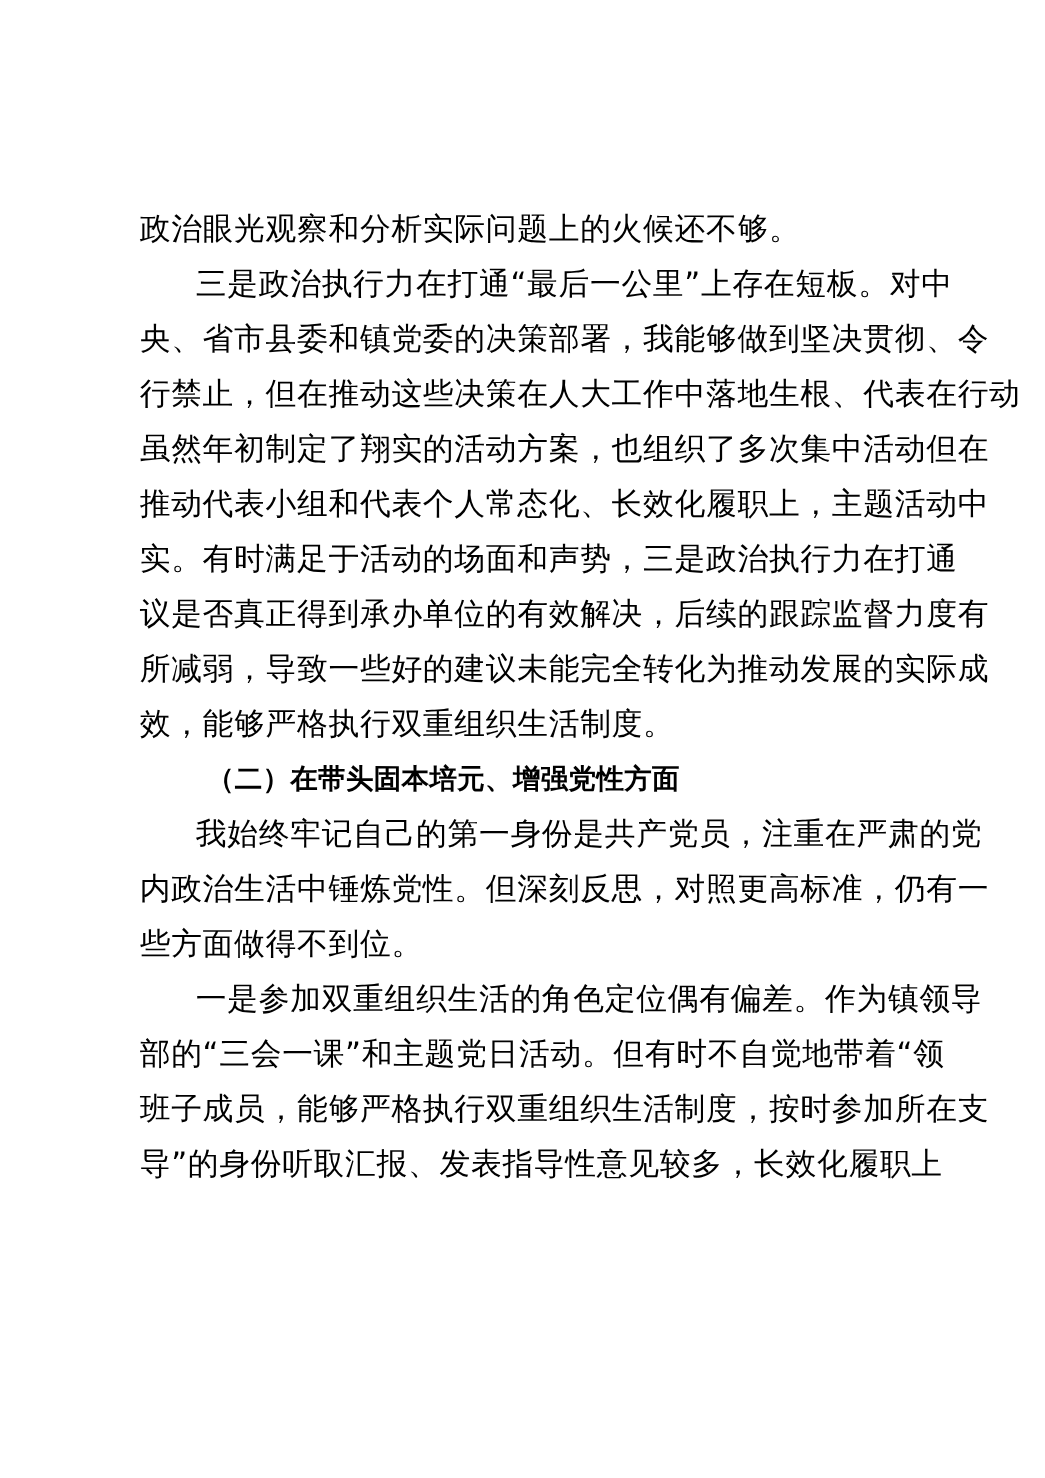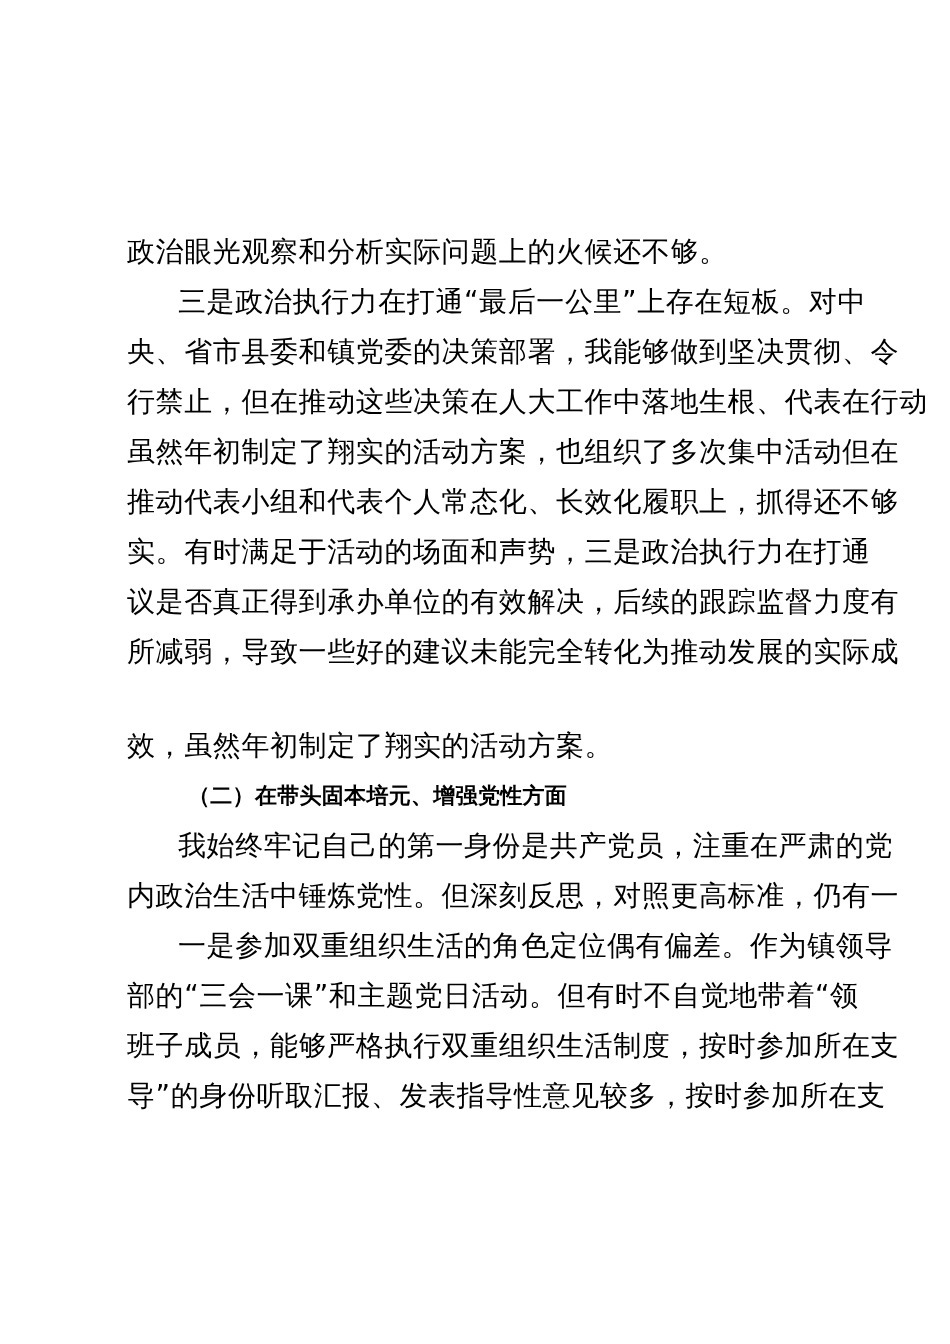--- a/index.html
+++ b/index.html
@@ -26,54 +26,54 @@
       line-height: 50px;
       font-size: 28px;
       white-space: nowrap;
       letter-spacing: 0.6px;
       text-align: justify;
       text-align-last: justify;
       overflow: visible;
     }
     .line.last {
       text-align-last: left;
-      margin-top: 44px;
     }
     .line.indent {
       padding-left: 51px;
     }
     .heading {
       height: 50px;
       line-height: 50px;
-      font-size: 22px;
+      font-size: 25px;
       font-weight: bold;
       white-space: nowrap;
       padding-left: 61px;
       letter-spacing: 0.3px;
     }
   </style>
 </head>
 <body>
 
 <div class="page">
 
   <div class="line last">政治眼光观察和分析实际问题上的火候还不够。</div>
 
   <div class="line indent">三是政治执行力在打通“最后一公里”上存在短板。对中</div>
   <div class="line">央、省市县委和镇党委的决策部署，我能够做到坚决贯彻、令</div>
   <div class="line">行禁止，但在推动这些决策在人大工作中落地生根、代表在行动</div>
   <div class="line">虽然年初制定了翔实的活动方案，也组织了多次集中活动但在</div>
-  <div class="line">推动代表小组和代表个人常态化、长效化履职上，抓得还不够</div>
+  <div class="line">推动代表小组和代表个人常态化、长效化履职上，主题活动中</div>
   <div class="line">实。有时满足于活动的场面和声势，三是政治执行力在打通</div>
   <div class="line">议是否真正得到承办单位的有效解决，后续的跟踪监督力度有</div>
   <div class="line">所减弱，导致一些好的建议未能完全转化为推动发展的实际成</div>
-  <div class="line last">效，虽然年初制定了翔实的活动方案。</div>
+  <div class="line last">效，能够严格执行双重组织生活制度。</div>
 
   <div class="heading">（二）在带头固本培元、增强党性方面</div>
 
   <div class="line indent">我始终牢记自己的第一身份是共产党员，注重在严肃的党</div>
   <div class="line">内政治生活中锤炼党性。但深刻反思，对照更高标准，仍有一</div>
+  <div class="line last">些方面做得不到位。</div>
 
   <div class="line indent">一是参加双重组织生活的角色定位偶有偏差。作为镇领导</div>
   <div class="line">部的“三会一课”和主题党日活动。但有时不自觉地带着“领</div>
   <div class="line">班子成员，能够严格执行双重组织生活制度，按时参加所在支</div>
-  <div class="line">导”的身份听取汇报、发表指导性意见较多，按时参加所在支</div>
+  <div class="line">导”的身份听取汇报、发表指导性意见较多，长效化履职上</div>
 </div>
 
 </body></html>

